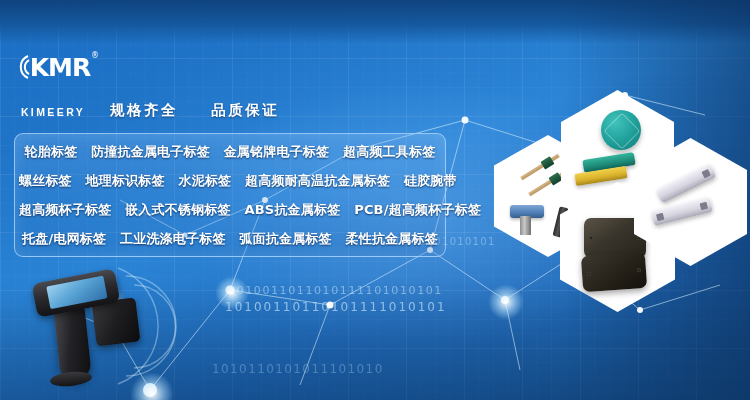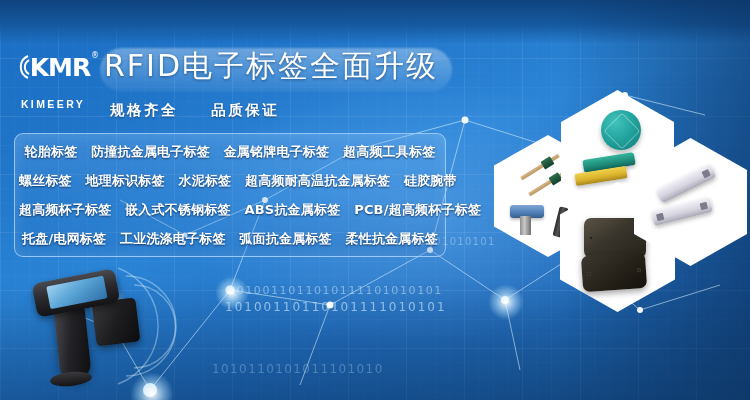--- a/index.html
+++ b/index.html
@@ -147,21 +147,21 @@
     text-align: center;
   }
   .logo-reg {
     position: absolute;
     right: -2px;
     top: 0px;
     font-size: 8px;
     font-weight: 400;
   }
   .logo-name {
-    margin-top: 16px;
+    margin-top: 24px;
     font-size: 10.5px;
     letter-spacing: 2.4px;
     font-weight: 700;
     font-family: "Liberation Sans", sans-serif;
   }
 
   
   .headline-wrap {
     position: absolute;
     left: 100px;
@@ -471,24 +471,20 @@
           <path d="M 12 2 A 12 12 0 0 0 12 24"></path>
           <path d="M 13 6 A 8 8 0 0 0 13 20"></path>
         </g>
       </svg>
       <span>KMR</span>
       <span class="logo-reg">®</span>
     </div>
     <div class="logo-name">KIMEERY</div>
   </div>
 
-  <div class="headline-wrap">
-    <div class="headline-cloud"></div>
-    <div class="headline">RFID电子标签全面升级</div>
-  </div>
 
   <div class="subhead">
     <span>规格齐全</span>
     <span class="gap"></span>
     <span>品质保证</span>
   </div>
 
   <div class="list-panel">
     <div class="list-row">
       <span>轮胎标签</span><span class="sep"></span>

